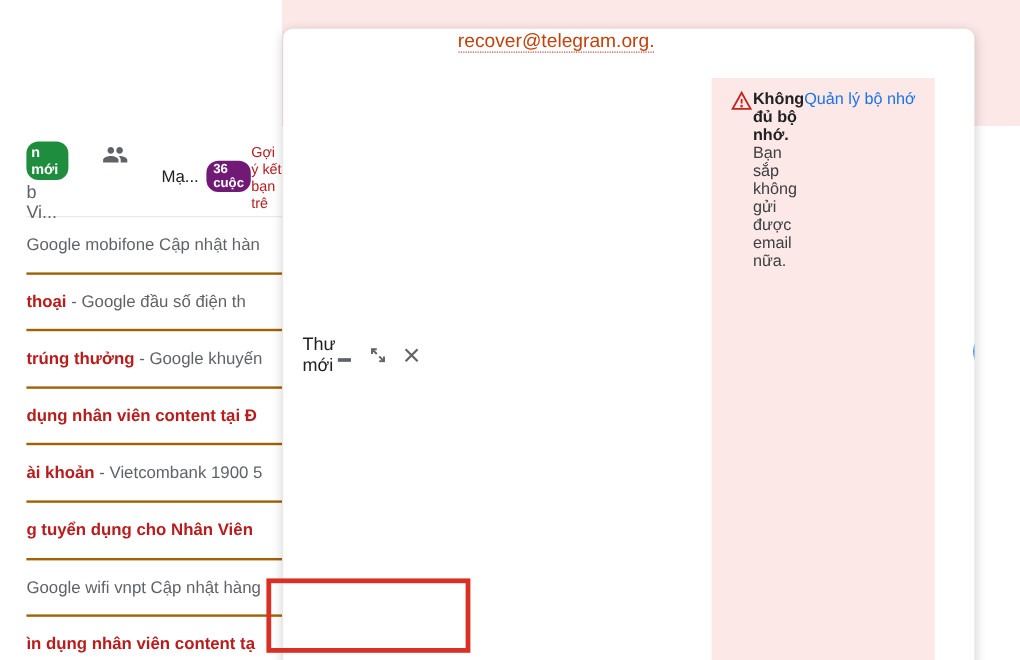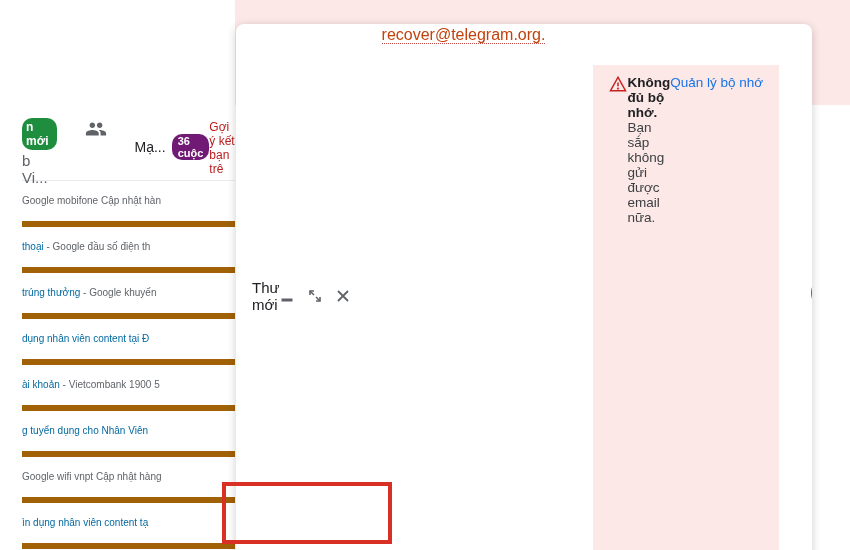--- a/index.html
+++ b/index.html
@@ -11,24 +11,24 @@
     .tab-badge { background: #1e8e3e; color: #fff; font-size: 12px; font-weight: 700; padding: 2px 8px 2px 4px; border-radius: 10px; display: inline-block; }
     .tab { display: flex; flex-direction: column; align-items: center; font-size: 12px; color: #5f6368; }
     .tab .sub { color: #5f6368; margin-top: 2px; font-size: 15px; }
     .people-icon svg { width: 22px; height: 22px; fill: #5f6368; }
     .tab3 { display: flex; flex-direction: row; }
     .tab3-row { display: flex; align-items: center; gap: 6px; }
     .tab3-name { font-weight: 400; font-size: 14px; color: #202124; }
     .count-badge { background: #701a75; color: #fff; font-size: 11px; font-weight: 700; padding: 1px 6px; border-radius: 10px; }
     .tab3-sub { font-size: 12px; color: #b91c1c; margin-top: 2px; }
     .mail-list { padding-left: 22px; padding-top: 18px; }
-    .mail-item { font-size: 10px; color: #202124; line-height: 1.4; padding: 13px 0; border-bottom: 6px solid #a16207; white-space: nowrap; overflow: hidden; }
+    .mail-item { font-size: 14px; color: #202124; line-height: 1.4; padding: 13px 0; border-bottom: 2px solid #a16207; white-space: nowrap; overflow: hidden; }
     .mail-item:first-child { border-top: 1px solid #e8eaed; }
     .mail-item .nb { color: #5f6368; font-weight: 400; }
-    .mail-item b { font-weight: 400; color: #0369a1; }
+    .mail-item b { font-weight: 700; color: #b91c1c; }
     .compose { position: absolute; left: 236px; top: 24px; width: 576px; height: 540px; background: #fff; border-radius: 8px; box-shadow: 0 2px 10px rgba(0,0,0,.2); display: flex; flex-direction: row; z-index: 5; overflow: hidden; }
     .c-header { display: flex; align-items: center; justify-content: space-between; padding: 14px 16px 10px 16px; }
     .c-title { font-size: 15px; color: #202124; }
     .c-header-icons { display: flex; gap: 14px; align-items: center; }
     .c-header-icons .hicon { cursor: pointer; width: 14px; height: 14px; display: flex; align-items: center; justify-content: center; color: #5f6368; }
     .hicon svg { width: 12px; height: 12px; fill: #5f6368; stroke: #5f6368; }
     .c-to { margin: 2px 16px 0 16px; padding-bottom: 4px; border-bottom: 1px dotted #c04a4a; font-size: 16px; color: #c2410c; width: fit-content; }
     .c-to span.dot { border-bottom: 1px dotted #c04a4a; }
     .c-subject { margin: 6px 16px 0 16px; padding: 10px 0 8px 0; border-top: 1px solid #e8eaed; border-bottom: 1px solid #e8eaed; }
     .c-subject input { border: none; outline: none; width: 100%; font-size: 14px; color: #5f6368; background: transparent; }

